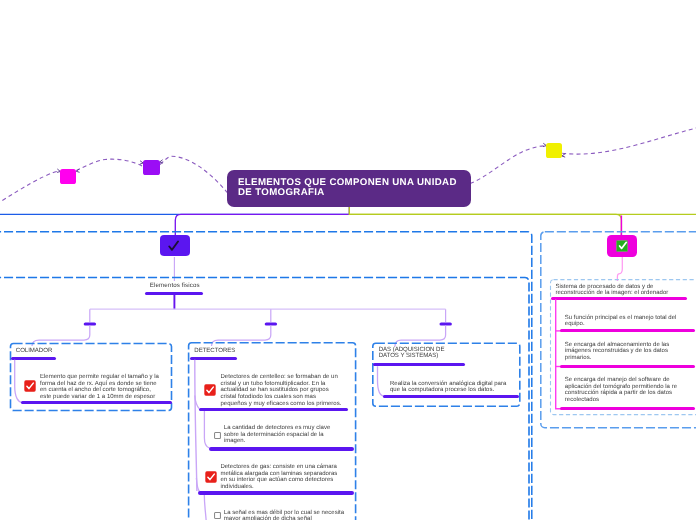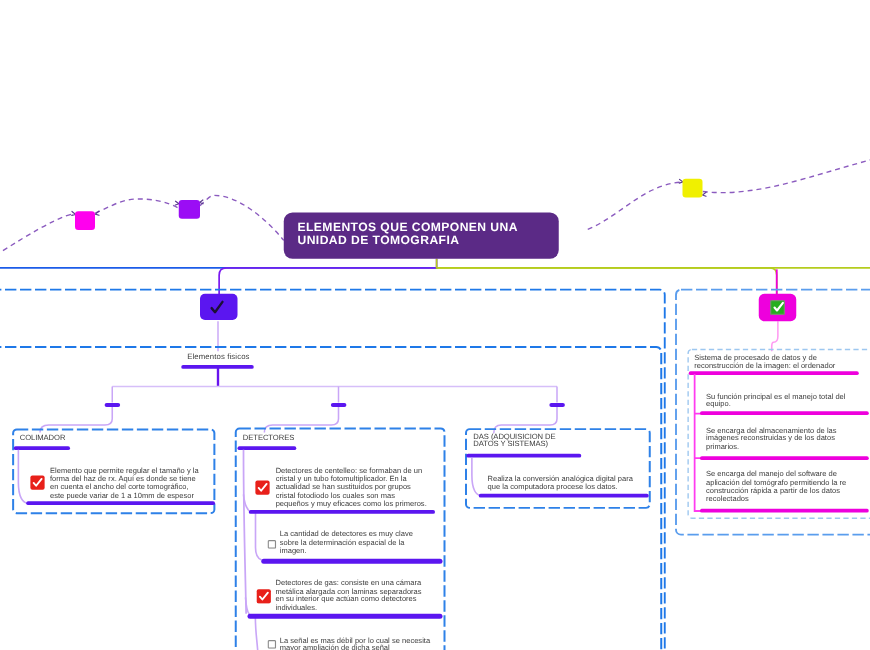--- a/index.html
+++ b/index.html
@@ -2,21 +2,21 @@
 <html><head>
 <meta charset="utf-8">
 <title>Mind map</title>
 <style>
 html,body{margin:0;padding:0;background:#fff;}
 body{width:696px;height:520px;overflow:hidden;position:relative;
      font-family:"Liberation Sans",sans-serif;
      -webkit-font-smoothing:antialiased;text-rendering:geometricPrecision;}
 #stage{position:absolute;left:0;top:0;width:696px;height:520px;}
 svg.lines{position:absolute;left:0;top:0;width:696px;height:520px;pointer-events:none;overflow:visible;}
-.central{position:absolute;left:227px;top:170px;width:220px;height:37px;
+.central{position:absolute;left:227px;top:170px;width:244px;height:37px;
   background:#5B2A86;border-radius:7px;box-sizing:border-box;
   padding:8px 10px 0 11px;color:#fff;font-weight:bold;font-size:9.7px;
   letter-spacing:0.35px;line-height:10.4px;}
 .mini{position:absolute;border-radius:4px;}
 .iconbox{position:absolute;border-radius:5px;display:flex;align-items:center;justify-content:center;}
 .topiclabel{position:absolute;font-size:6.2px;color:#3b3b3b;white-space:nowrap;letter-spacing:0.1px;}
 .uline{position:absolute;border-radius:2px;}
 .boxtitle{position:absolute;font-size:6.1px;color:#3b3b3b;line-height:6.4px;letter-spacing:-0.05px;}
 .itemtext{position:absolute;font-size:6.0px;color:#3b3b3b;line-height:6.6px;letter-spacing:0.02px;}
 .cbx{position:absolute;}

